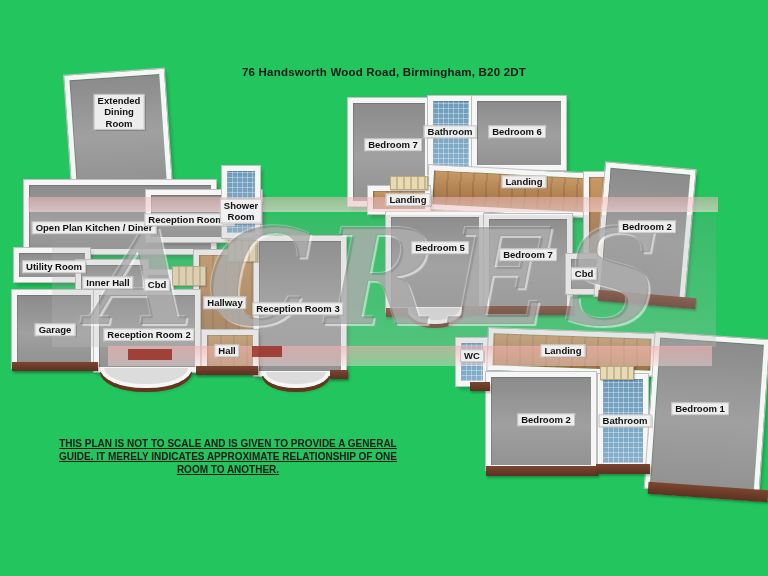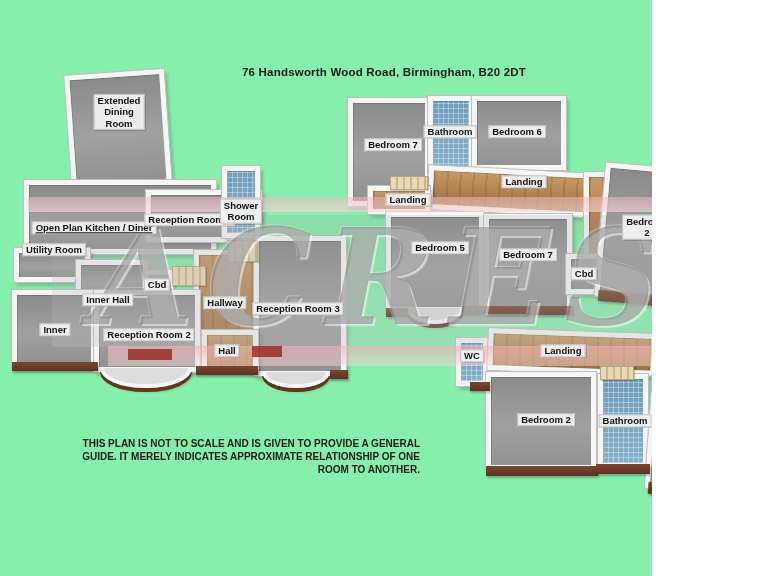--- a/index.html
+++ b/index.html
@@ -1,26 +1,26 @@
 <!DOCTYPE html>
 <html><head>
 <meta charset="utf-8">
 <style>
   html,body{margin:0;padding:0;background:#ffffff;}
   #stage{
-    position:relative;width:652px;height:576px;overflow:hidden;
-    background:#86efac;font-family:"Liberation Sans",sans-serif;
+    position:relative;width:768px;height:576px;overflow:hidden;
+    background:#22c55e;font-family:"Liberation Sans",sans-serif;
   }
   .page-title{
     position:absolute;left:0;top:66px;width:768px;text-align:center;
     font-size:11.5px;font-weight:bold;color:#1a1a1a;letter-spacing:.2px;z-index:6;
   }
   .disclaimer{
-    position:absolute;left:68px;top:437px;width:352px;text-align:right;
-    font-size:10px;font-weight:bold;color:#1a1a1a;line-height:13px;z-index:6;
+    position:absolute;left:52px;top:437px;width:352px;text-align:center;
+    font-size:10px;font-weight:bold;color:#1a1a1a;line-height:13px;z-index:6;text-decoration:underline;
   }
   
   .room{
     position:absolute;box-sizing:border-box;z-index:2;
     border:5px solid #f6f6f6;outline:1px solid #bfbfbf;
     box-shadow:3px 4px 3px rgba(0,0,0,.18), inset 1px 1px 0 rgba(0,0,0,.15);
   }
   .floor-gray{background:linear-gradient(180deg,#8b8b8b 0%,#a0a0a0 55%,#929292 100%);}
   .floor-wood{
     background:
@@ -124,29 +124,29 @@
     <div class="decor brick" style="left: 470px; top: 382px; width: 20px; height: 9px;"></div>
     <div class="decor brick" style="left: 486px; top: 466px; width: 112px; height: 10px;"></div>
     <div class="decor brick" style="left: 596px; top: 464px; width: 54px; height: 10px;"></div>
     <div class="decor brick" style="left: 648px; top: 486px; width: 120px; height: 12px; transform: rotate(4deg);"></div>
     <div class="wm wm-text">ACRES</div>
 
   <div class="disclaimer">THIS PLAN IS NOT TO SCALE AND IS GIVEN TO PROVIDE A GENERAL GUIDE. IT MERELY INDICATES APPROXIMATE RELATIONSHIP OF ONE ROOM TO ANOTHER.</div>
 <div class="room-label" style="left: 119px; top: 112px;">Extended
 Dining
 Room</div>
-    <div class="room-label" style="left: 94px; top: 228px; text-decoration: underline;">Open Plan Kitchen / Diner</div>
+    <div class="room-label" style="left: 94px; top: 228px;">Open Plan Kitchen / Diner</div>
     <div class="room-label" style="left: 190px; top: 220px;">Reception Room 1</div>
     <div class="room-label" style="left: 241px; top: 211px;">Shower
 Room</div>
-    <div class="room-label" style="left: 54px; top: 250px;">Utility Room</div>
-    <div class="room-label" style="left: 108px; top: 300px;">Inner Hall</div>
+    <div class="room-label" style="left: 54px; top: 267px;">Utility Room</div>
+    <div class="room-label" style="left: 108px; top: 283px;">Inner Hall</div>
     <div class="room-label" style="left: 157px; top: 285px;">Cbd</div>
     <div class="room-label" style="left: 225px; top: 303px;">Hallway</div>
-    <div class="room-label" style="left: 55px; top: 330px;">Inner</div>
+    <div class="room-label" style="left: 55px; top: 330px;">Garage</div>
     <div class="room-label" style="left: 149px; top: 335px; text-align: center;">Reception Room 2</div>
     <div class="room-label" style="left: 298px; top: 309px;">Reception Room 3</div>
     <div class="room-label" style="left: 227px; top: 351px;">Hall</div>
     <div class="room-label" style="left: 393px; top: 145px;">Bedroom 7</div>
     <div class="room-label" style="left: 450px; top: 132px;">Bathroom</div>
     <div class="room-label" style="left: 517px; top: 132px;">Bedroom 6</div>
     <div class="room-label" style="left: 524px; top: 182px;">Landing</div>
     <div class="room-label" style="left: 408px; top: 200px;">Landing</div>
     <div class="room-label" style="left: 440px; top: 248px;">Bedroom 5</div>
     <div class="room-label" style="left: 528px; top: 255px;">Bedroom 7</div>

